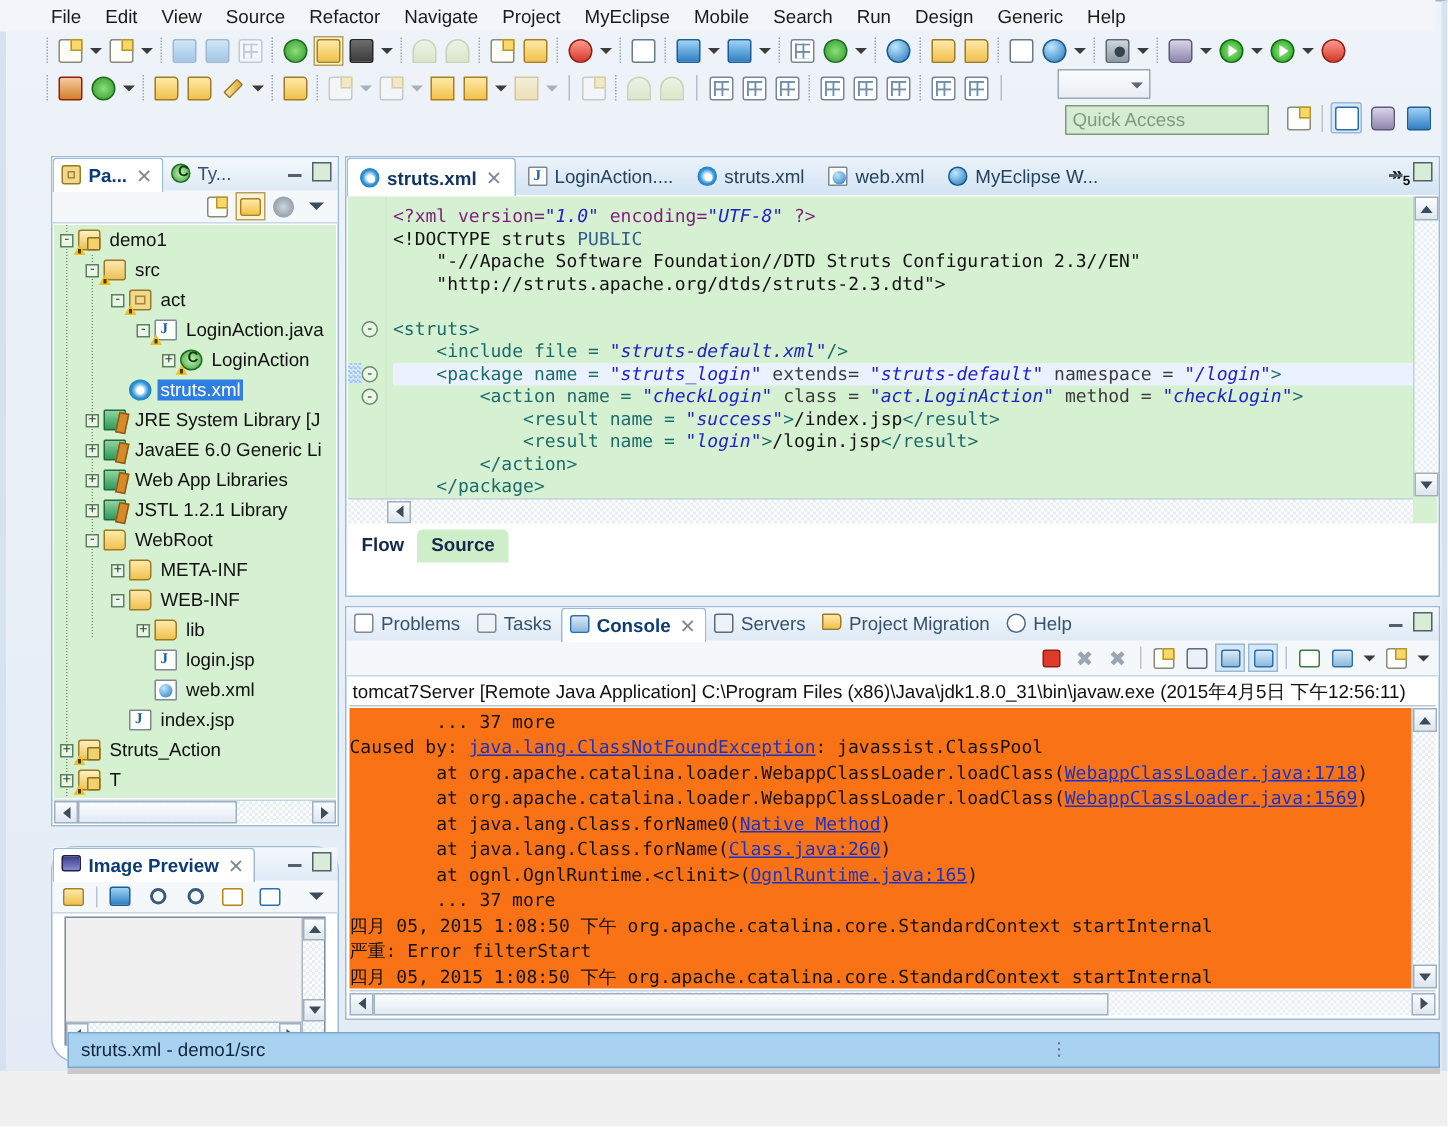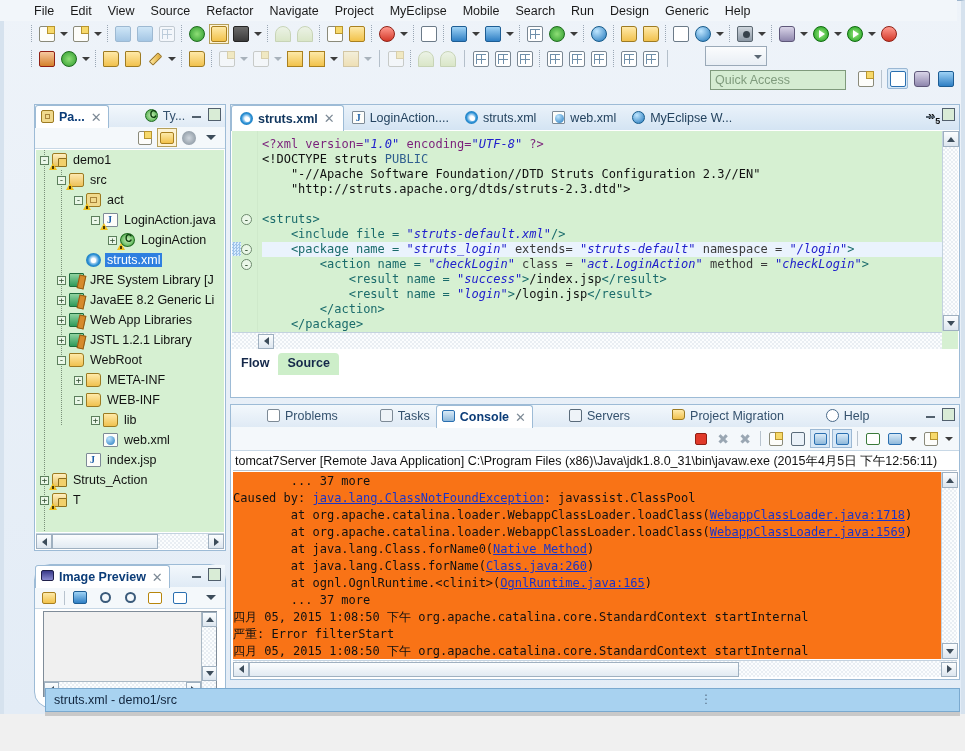--- a/index.html
+++ b/index.html
@@ -180,21 +180,21 @@
     background: #ffffff;
     border-top: 1px solid #9dbbd6;
     border-left: 1px solid #9dbbd6;
     border-right: 1px solid #9dbbd6;
     border-radius: 3px 3px 0 0;
     color: #0b3c78;
     font-weight: bold;
     margin-bottom: -1px;
     height: 23px;
   }
-  .vtab.inactive { color: #35526e; margin-left: 31px; }
+  .vtab.inactive { color: #35526e; }
   .tab-x {
     font-size: 13px; color: #7d8a96; margin-left: 2px; font-weight: normal;
   }
   .icon-sm { width:14px;height:14px;display:inline-block;position:relative;flex:0 0 14px; }
   .panel-btns {
     position:absolute; right:4px; top:3px;
     display:flex; align-items:center; gap:5px;
   }
   .pb-min { width:13px;height:13px;position:relative; }
   .pb-min::after { content:"";position:absolute;left:2px;bottom:3px;width:9px;height:2px;background:#52606d; }
@@ -775,21 +775,21 @@
             <span class="ticon">
               <span class="ic i-lib" style="width: 15px; height: 14px;"></span>
             </span>
             <span class="tlabel">JRE System Library [J</span>
           </div>
           <div class="trow" style="padding-left: 21px;">
             <span class="texp">+</span>
             <span class="ticon">
               <span class="ic i-lib" style="width: 15px; height: 14px;"></span>
             </span>
-            <span class="tlabel">JavaEE 8.2 Generic Li</span>
+            <span class="tlabel">JavaEE 6.0 Generic Li</span>
           </div>
           <div class="trow" style="padding-left: 21px;">
             <span class="texp">+</span>
             <span class="ticon">
               <span class="ic i-lib" style="width: 15px; height: 14px;"></span>
             </span>
             <span class="tlabel">Web App Libraries</span>
           </div>
           <div class="trow" style="padding-left: 21px;">
             <span class="texp">+</span>
@@ -818,20 +818,27 @@
               <span class="ic i-folder" style="width: 15px; height: 14px;"></span>
             </span>
             <span class="tlabel">WEB-INF</span>
           </div>
           <div class="trow" style="padding-left: 55px;">
             <span class="texp">+</span>
             <span class="ticon">
               <span class="ic i-folder" style="width: 15px; height: 14px;"></span>
             </span>
             <span class="tlabel">lib</span>
+          </div>
+          <div class="trow" style="padding-left: 55px;">
+            <span class="tdots"></span>
+            <span class="ticon">
+              <span class="ic i-jsp" style="width: 15px; height: 14px;"></span>
+            </span>
+            <span class="tlabel">login.jsp</span>
           </div>
           <div class="trow" style="padding-left: 55px;">
             <span class="tdots"></span>
             <span class="ticon">
               <span class="ic i-webxml" style="width: 15px; height: 14px;"></span>
             </span>
             <span class="tlabel">web.xml</span>
           </div>
           <div class="trow" style="padding-left: 38px;">
             <span class="tdots"></span>

